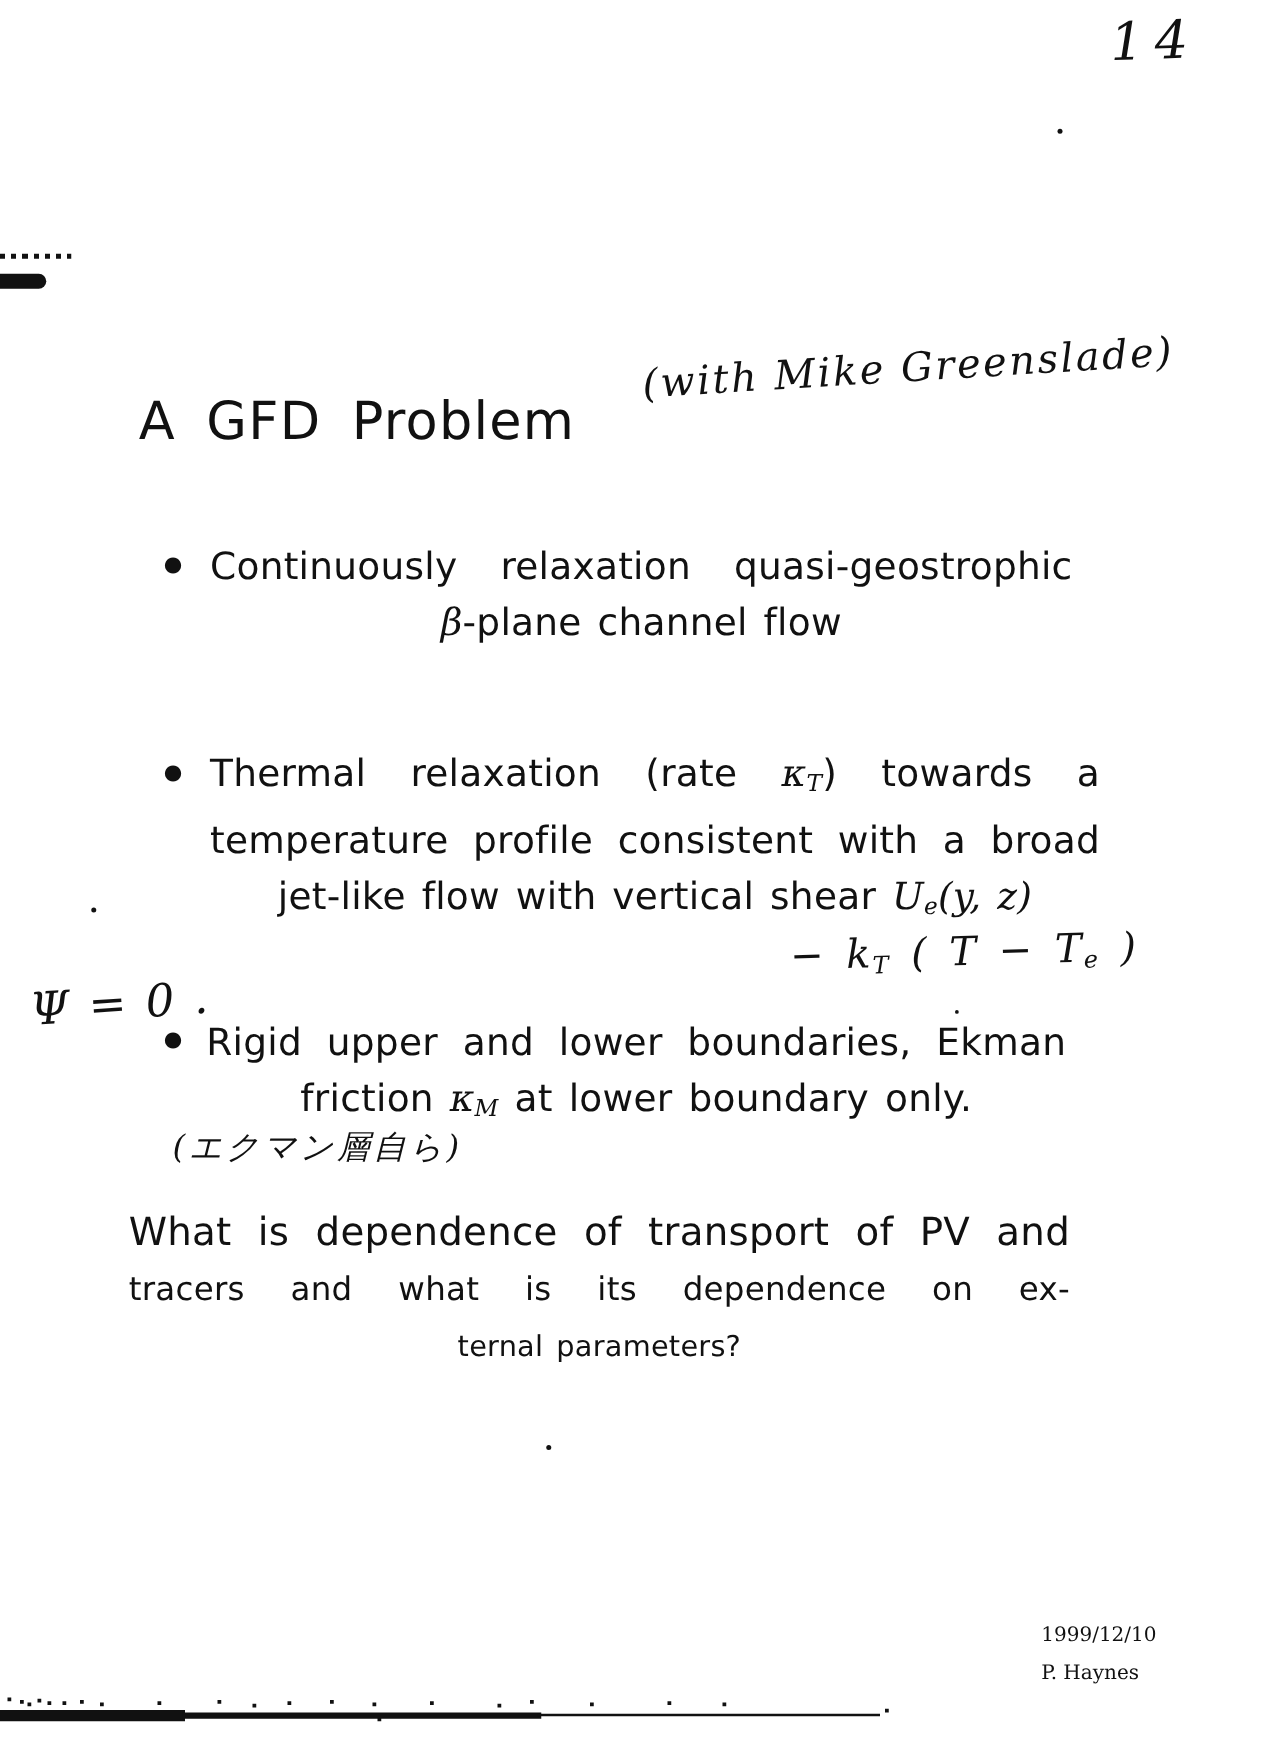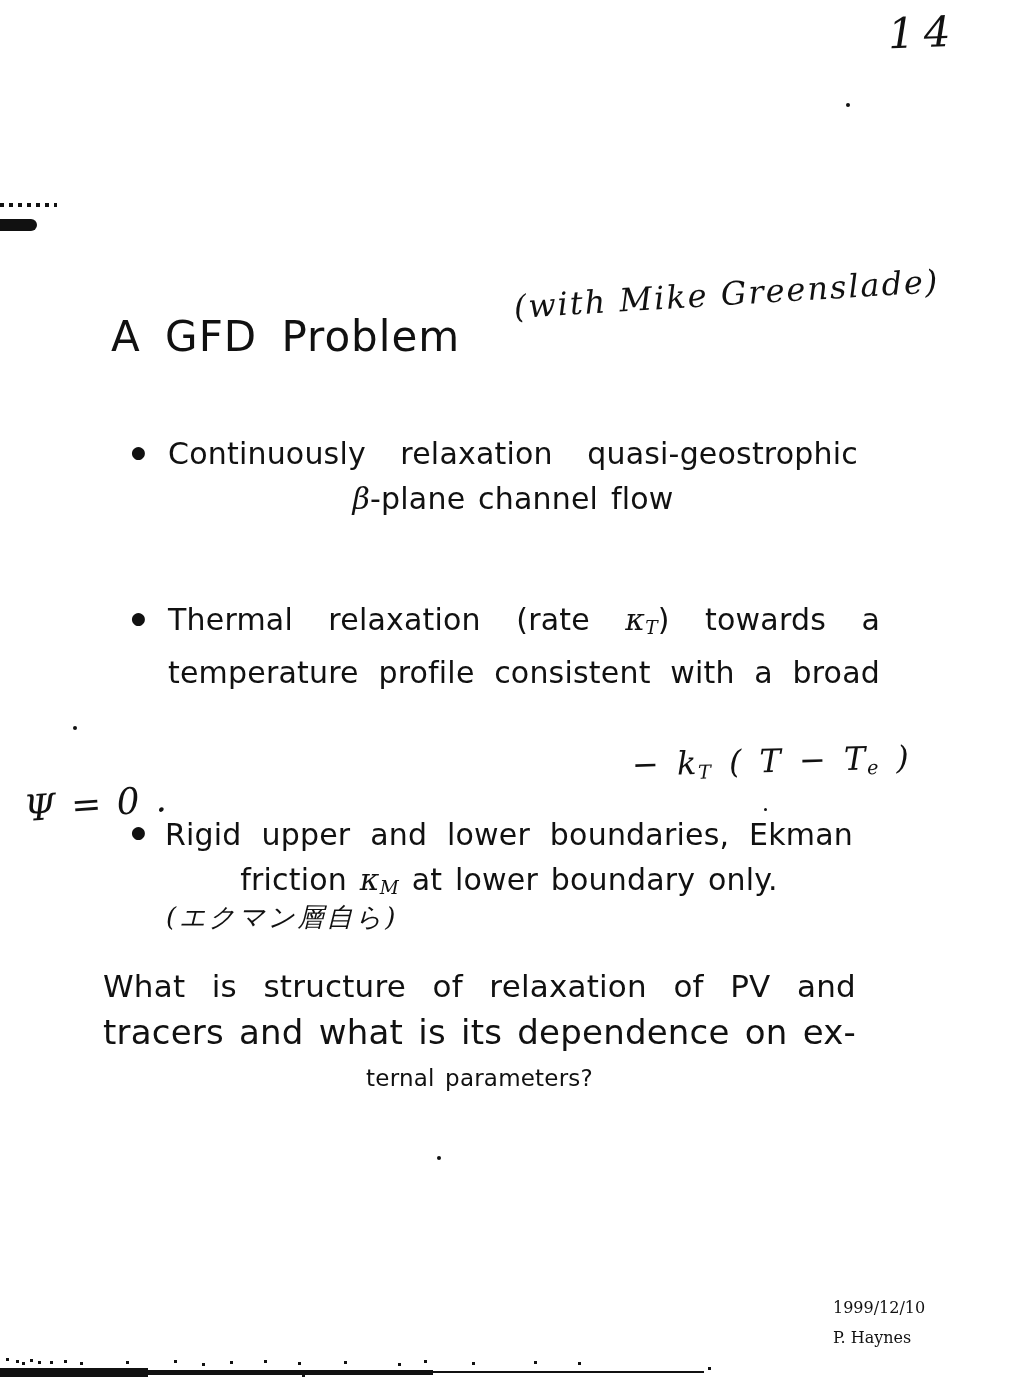--- a/index.html
+++ b/index.html
@@ -16,21 +16,21 @@
   .math{font-style:italic;font-family:"DejaVu Serif",serif;}
   .sub{font-style:italic;font-family:"DejaVu Serif",serif;font-size:.62em;vertical-align:-0.22em;}
   .bullet-marker{font-size:17px;line-height:17px;}
   
   .hand{font-family:"DejaVu Serif",serif;font-style:italic;}
   .hand-sub{font-size:.6em;vertical-align:-0.25em;}
   .pagenum{font-size:42px;letter-spacing:9px;transform:rotate(-2deg);}
   .title-ann{font-size:32px;letter-spacing:2px;transform:rotate(-3.5deg);transform-origin:left bottom;white-space:nowrap;}
   .equation{font-size:32px;letter-spacing:1.5px;word-spacing:5px;transform:rotate(-1.5deg);white-space:nowrap;}
   .psi{font-size:36px;letter-spacing:2px;transform:rotate(-4deg);white-space:nowrap;}
-  .jp{font-size:26px;letter-spacing:3px;white-space:nowrap;margin-left:28px;}
+  .jp{font-size:26px;letter-spacing:3px;white-space:nowrap;}
   
   .footer{font-family:"DejaVu Serif",serif;font-size:16px;line-height:30px;}
   
   .speck{width:4px;height:4px;background:#111;border-radius:50%;}
   
   .dotline-top{left:0;top:203px;width:57px;height:4px;
     background:repeating-linear-gradient(to right,#111 0 4px,transparent 4px 9px);}
   .bar-top{left:0;top:219px;width:37px;height:12px;background:#111;border-radius:0 6px 6px 0;}
   .speckles{left:6px;top:1358px;width:3px;height:3px;background:#111;
     box-shadow:10px 2px #111,16px 4px #111,24px 1px #111,32px 3px #111,44px 3px #111,
@@ -59,38 +59,39 @@
   <div class="abs wrapblock" style="left:168px;top:431px;width:690px;">
     <div class="body-line just">Continuously relaxation quasi-geostrophic</div>
     <div class="body-line"><span class="math">β</span><span>-plane channel flow</span></div>
   </div>
 
   <div class="abs speck" style="left:73px;top:726px;"></div>
 
   <div class="abs wrapblock" style="left:168px;top:597px;width:712px;">
     <div class="body-line just"><span>Thermal relaxation (rate </span><span class="math">κ</span><span class="sub">T</span><span>) towards a</span></div>
     <div class="body-line just">temperature profile consistent with a broad</div>
+    <div class="body-line"><span>jet-like flow with vertical shear </span><span class="math">U</span><span class="sub">e</span><span class="math">(y, z)</span></div>
   </div>
 
   <div class="abs hand equation" style="left:632px;top:742px;"><span>− k</span><span class="hand-sub">T</span><span> ( T − T</span><span class="hand-sub">e</span><span> )</span></div>
 
   <div class="abs hand psi" style="left:24px;top:783px;">Ψ = 0 .</div>
 
   <div class="abs speck" style="left:764px;top:808px;width:3px;height:3px;"></div>
 
   <div class="abs wrapblock" style="left:165px;top:812px;width:688px;">
     <div class="body-line just">Rigid upper and lower boundaries, Ekman</div>
     <div class="body-line"><span>friction </span><span class="math">κ</span><span class="sub">M</span><span> at lower boundary only.</span></div>
   </div>
 
   <div class="abs hand jp" style="left:138px;top:900px;">(エクマン層自ら)</div>
 
   <div class="abs wrapblock" style="left:103px;top:963px;width:753px;">
-    <div class="body-line just" style="font-size:31px;line-height:46px;">What is structure of relaxation of PV and</div>
-    <div class="body-line just" style="font-size:34px;line-height:46px;">tracers and what is its dependence on ex-</div>
+    <div class="body-line just" style="font-size:31px;line-height:46px;">What is dependence of transport of PV and</div>
+    <div class="body-line just" style="font-size:26px;line-height:46px;">tracers and what is its dependence on ex-</div>
     <div class="body-line" style="font-size:23px;line-height:46px;">ternal parameters?</div>
   </div>
 
   <div class="abs speck" style="left:437px;top:1156px;"></div>
 
   <div class="abs footer" style="left:833px;top:1293px;">
     <div>1999/12/10</div>
     <div>P. Haynes</div>
   </div>
 

